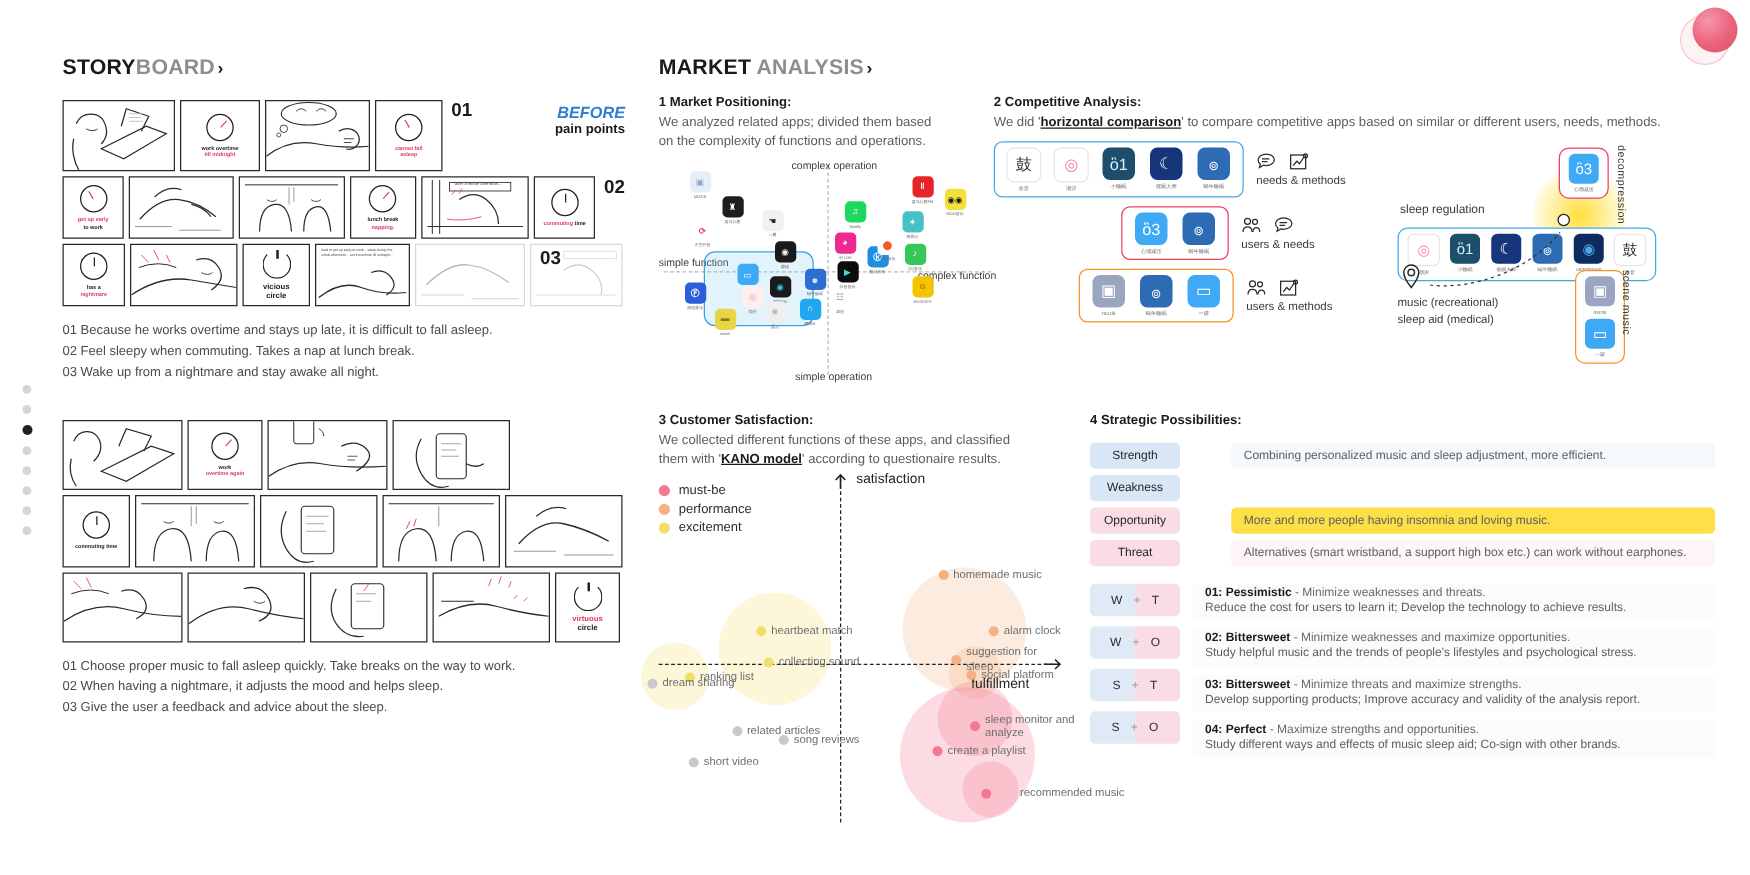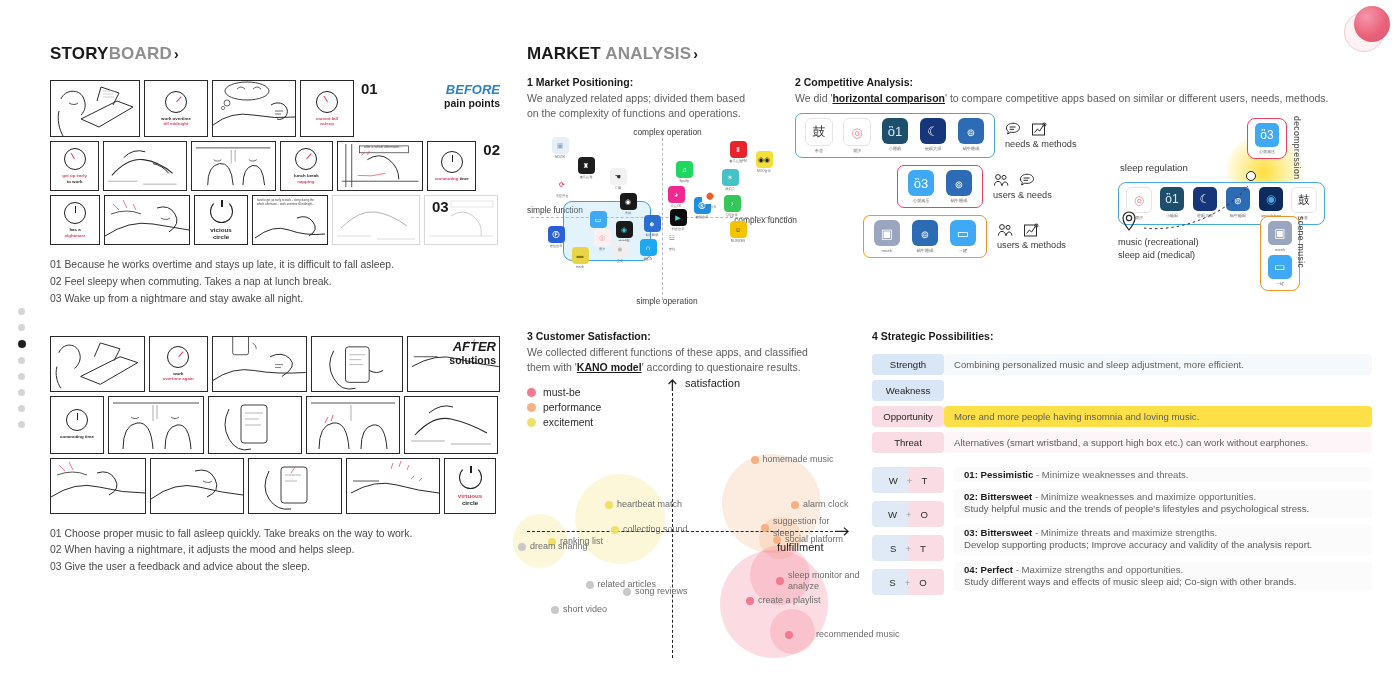--- a/index.html
+++ b/index.html
@@ -116,21 +116,21 @@
   .kpt .d{width:8px;height:8px;border-radius:50%;flex:none;}
   .kpt .t{font-size:9px;color:#6e6e6e;line-height:1.25;}
   .legend{display:flex;flex-direction:column;gap:4px;}
   .legend .li{display:flex;align-items:center;gap:7px;}
   .legend .d{width:9px;height:9px;border-radius:50%;}
   .legend .t{font-size:10.4px;color:#2b2b2b;}
 
   
   #swot{position:absolute;left:872px;top:330px;width:500px;}
   .sw-list{margin-top:12px;}
-  .sw-item{display:flex;align-items:stretch;margin-bottom:5px;}
+  .sw-item{display:flex;align-items:stretch;margin-bottom:5px;gap:41px;}
   .sw-tag{width:72px;text-align:center;font-size:9.6px;padding:5px 0;border-radius:4px;color:#1f1f1f;}
   .sw-txt{flex:1;font-size:9.6px;color:#5d5d5d;padding:5px 10px;border-radius:4px;display:flex;align-items:center;}
   .combo-wrap{display:flex;margin-top:14px;gap:10px;}
   .combo-col{display:flex;flex-direction:column;gap:8px;width:72px;}
   .combo{height:26px;border-radius:4px;display:flex;align-items:center;justify-content:center;gap:9px;
     font-size:9.6px;color:#2b2b2b;}
   .combo .plus{color:#9b9b9b;}
   .strat-col{flex:1;display:flex;flex-direction:column;gap:7px;}
   .strat{background:#fbfbfb;border-radius:4px;padding:2px 10px;}
   .strat .h{font-size:9.6px;color:#1b1b1b;}
@@ -341,31 +341,20 @@
           </svg>
         </div>
         <div class="frame" style="width:92px;height:54px">
           <svg class="sketch" viewBox="0 0 92 54">
             <rect x="34" y="10" width="24" height="36" rx="3" fill="#fff" stroke="#2a2a2a" stroke-width=".9"></rect>
             <path d="M38 18h16M38 23h12M38 28h14" stroke="#9a9a9a" stroke-width=".7"></path>
             <path d="M22 14q-8 14 0 28t22 10" fill="none" stroke="#2a2a2a" stroke-width="1"></path>
             <path d="M58 34q8 4 14 0" fill="none" stroke="#2a2a2a" stroke-width="1"></path>
           </svg>
         </div>
-        <div class="frame" style="width:92px;height:54px">
-          <svg class="sketch" viewBox="0 0 92 54">
-            <path d="M4 30q24-14 46-8t42 8" fill="none" stroke="#2a2a2a" stroke-width="1"></path>
-            <path d="M6 20h24" stroke="#2a2a2a" stroke-width=".8"></path>
-            <path d="M58 8l3-4M66 6l2-4" stroke="#e0405f" stroke-width=".7"></path>
-          </svg>
-          <div style="position:absolute;right:3px;top:2px;text-align:right">
-            <div class="badge-right dark">AFTER</div>
-            <div class="badge-sub">solutions</div>
-          </div>
-        </div>
       </div>
 
       <div class="sb-row">
         <div class="frame clock" style="width:52px;height:56px">
           <div class="clock-face"></div>
           <div class="clock-cap">
             <span>commuting time</span>
           </div>
         </div>
         <div class="frame" style="width:94px;height:56px">
@@ -880,20 +869,21 @@
           </div>
           <div class="combo" style="background: linear-gradient(90deg, rgb(223, 234, 246) 0%, rgb(223, 234, 246) 46%, rgb(250, 221, 228) 54%, rgb(250, 221, 228) 100%);">
             <span>S</span>
             <span class="plus">+</span>
             <span>O</span>
           </div>
         </div>
       <div class="strat-col" id="strat-col">
           <div class="strat">
             <div class="h"><b>01: Pessimistic</b><span class="dim"> - Minimize weaknesses and threats.</span></div>
+            <div class="d">Reduce the cost for users to learn it; Develop the technology to achieve results.</div>
           </div>
           <div class="strat">
             <div class="h"><b>02: Bittersweet</b><span class="dim"> - Minimize weaknesses and maximize opportunities.</span></div>
             <div class="d">Study helpful music and the trends of people's lifestyles and psychological stress.</div>
           </div>
           <div class="strat">
             <div class="h"><b>03: Bittersweet</b><span class="dim"> - Minimize threats and maximize strengths.</span></div>
             <div class="d">Develop supporting products; Improve accuracy and validity of the analysis report.</div>
           </div>
           <div class="strat">

